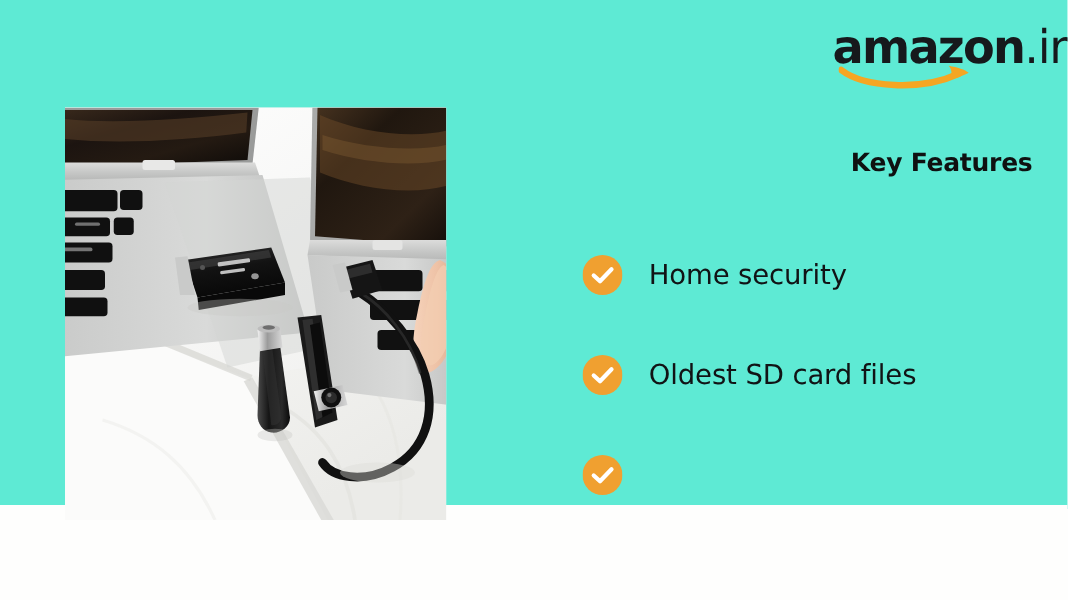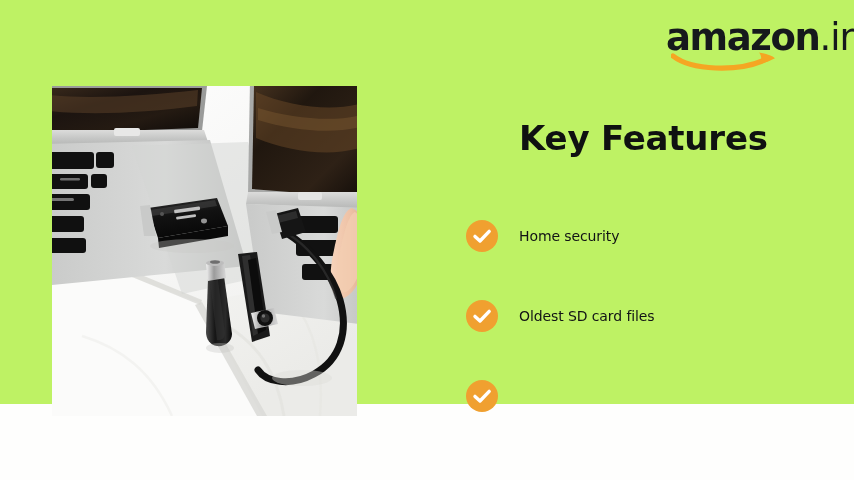--- a/index.html
+++ b/index.html
@@ -2,21 +2,21 @@
 <html><head>
 <meta charset="utf-8">
 <style>
   * { margin:0; padding:0; box-sizing:border-box; }
   html, body {
     width:854px; height:480px;
     background:#fefefd;
     font-family:"Liberation Sans", sans-serif;
     overflow:hidden;
   }
-  .slide { position:relative; width:854px; height:404px; background:#bef264; }
+  .slide { position:relative; width:854px; height:404px; background:#5eead4;text-align:right; }
 
   
   .brand { position:absolute; left:666px; top:18px; width:152px; height:54px; }
   .brand-wordmark {
     font-family:"DejaVu Sans", sans-serif;
     font-size:37px; font-weight:700; letter-spacing:-1.4px;
     color:#16191c; line-height:40px; white-space:nowrap;
   }
   .brand-wordmark .tld { font-weight:400; letter-spacing:-1px; }
   .brand-swoosh { position:absolute; left:5px; top:33px; width:112px; height:22px; }
@@ -25,34 +25,34 @@
   .photo {
     position:absolute; left:52px; top:86px; width:305px; height:330px;
     overflow:hidden; background:#f4f4f2;
   }
   .photo svg { display:block; width:305px; height:330px; }
 
   
   .content { position:absolute; left:466px; top:118px; width:360px; }
   .heading {
     font-family:"DejaVu Sans", sans-serif;
-    font-size:34px; font-weight:700; color:#0f1111;
+    font-size:20px; font-weight:700; color:#0f1111;
     margin-left:53px; letter-spacing:-0.2px;
   }
   .features { margin-top:62px; list-style:none; }
   .feature-item {
     display:flex; align-items:center;
     height:32px; margin-bottom:48px;
   }
   .feature-item:last-child { margin-bottom:0; }
   .check-badge { width:32px; height:32px; flex:0 0 32px; }
   .feature-label {
     margin-left:21px;
     font-family:"DejaVu Sans", sans-serif;
-    font-size:14px; font-weight:400; color:#111315;
+    font-size:22px; font-weight:400; color:#111315;
     letter-spacing:-0.1px; white-space:nowrap;
   }
 </style>
 </head>
 <body>
 
 <div class="slide">
 
   <div class="brand">
     <div class="brand-wordmark"><span>amazon</span><span class="tld">.in</span></div>

